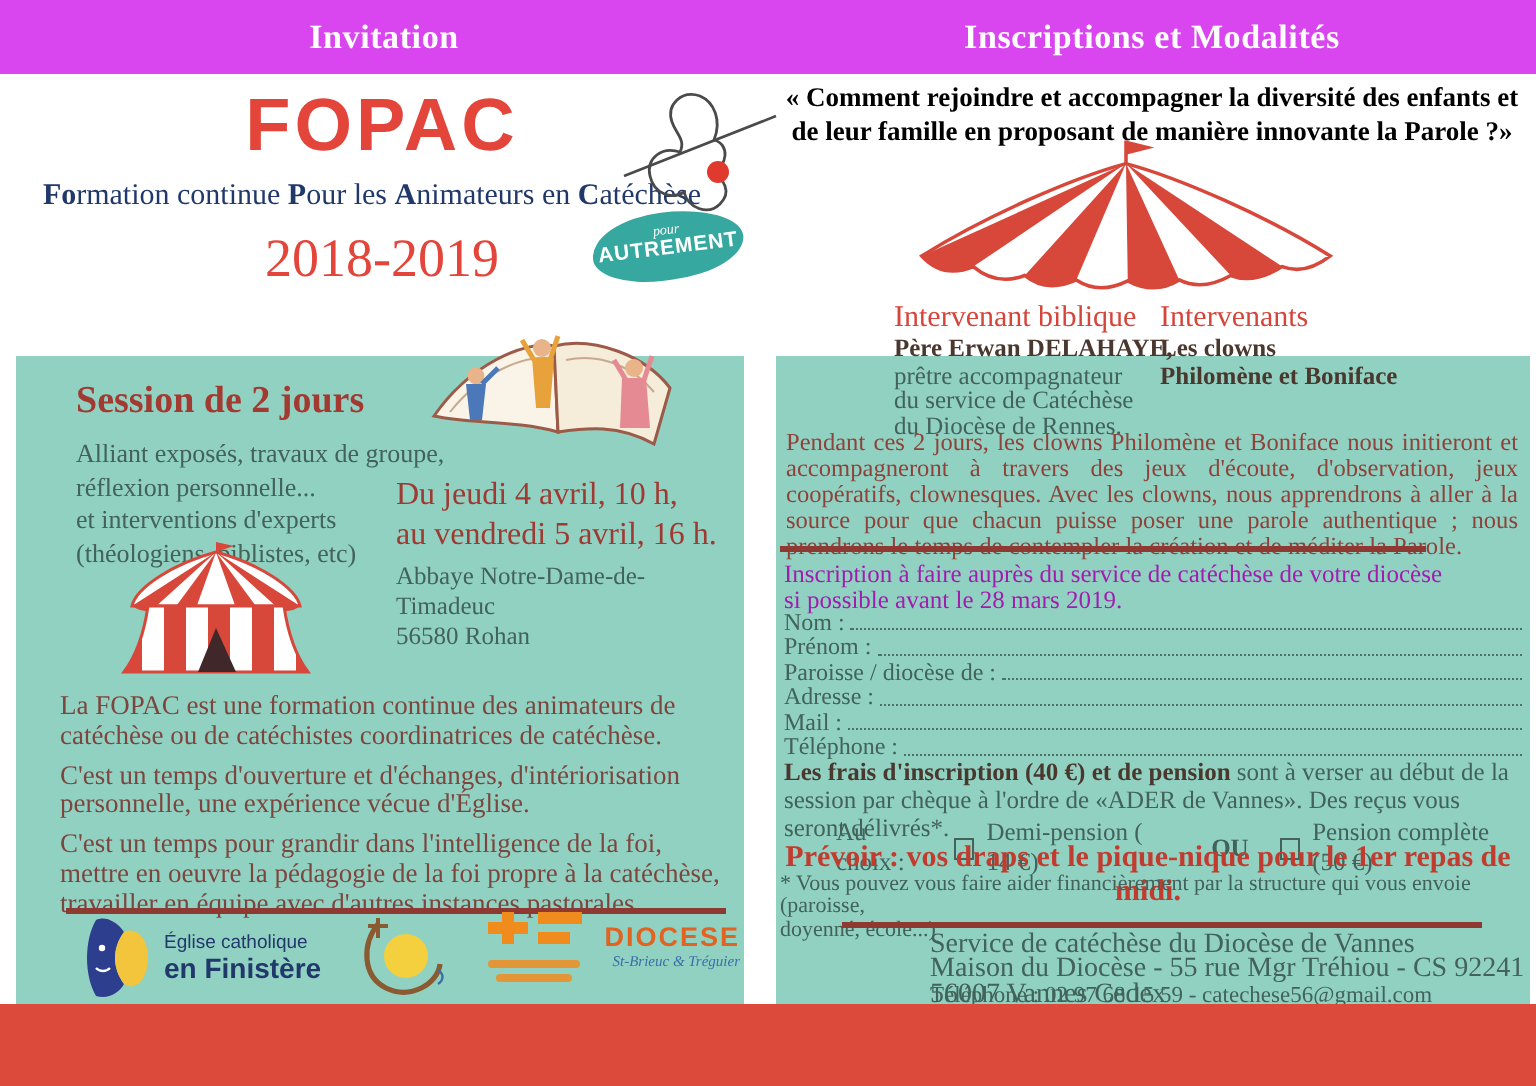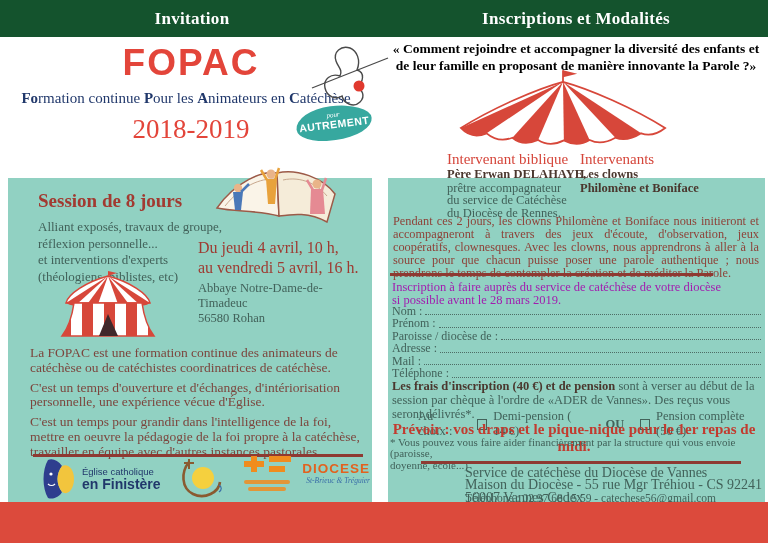--- a/index.html
+++ b/index.html
@@ -1,21 +1,21 @@
 <!DOCTYPE html>
 <html><head>
 <meta charset="utf-8">
 <style>
   html,body{margin:0;padding:0;background:#9a9a9a;}
   .page{position:relative;width:768px;height:543px;background:#ffffff;overflow:hidden;
         font-family:"Liberation Serif",serif;-webkit-font-smoothing:antialiased;}
   .abs{position:absolute;}
 
   
-  .topbar{left:0;top:0;width:768px;height:37px;background:#14532d;display:flex;}
+  .topbar{left:0;top:0;width:768px;height:37px;background:#d946ef;display:flex;}
   .topbar-cell{width:50%;display:flex;align-items:center;justify-content:center;
                color:#fff;font-weight:bold;font-size:17px;letter-spacing:.3px;}
   .bottombar{left:0;top:502px;width:768px;height:41px;background:#dc4a3c;}
 
   
   .fopac{left:0;top:42px;width:382px;text-align:center;color:#e3453a;
          font-family:"Liberation Sans",sans-serif;font-weight:bold;font-size:37px;letter-spacing:2px;}
   .subtitle{left:0;top:90px;width:372px;text-align:center;color:#21386b;font-size:15px;}
   .subtitle .seg-b{font-weight:bold;}
   .years{left:0;top:114px;width:382px;text-align:center;color:#e3453a;font-size:27px;}
@@ -110,21 +110,21 @@
              C58,39 59,28 51,26 C55,16 51,7 44,4 Z" fill="none" stroke="#4a4a4a" stroke-width="1.4"></path>
     <circle cx="53" cy="42" r="5.5" fill="#e0392e"></circle>
   </svg>
 
   <div class="abs badge">
     <span class="badge-small">pour</span>
     <span class="badge-big">AUTREMENT</span>
   </div>
 
   <div class="abs teal-left">
-    <div class="abs session-h">Session de 8 jours</div>
+    <div class="abs session-h">Session de 2 jours</div>
     <div class="abs session-lines">
       <div>Alliant exposés, travaux de groupe,</div>
       <div>réflexion personnelle...</div>
       <div>et interventions d'experts</div>
       <div>(théologiens, biblistes, etc)</div>
     </div>
 
     <svg class="abs" style="left:52px;top:92px;" width="96" height="72" viewBox="0 0 96 72">
       <defs>
         <clipPath id="skirtClip">

